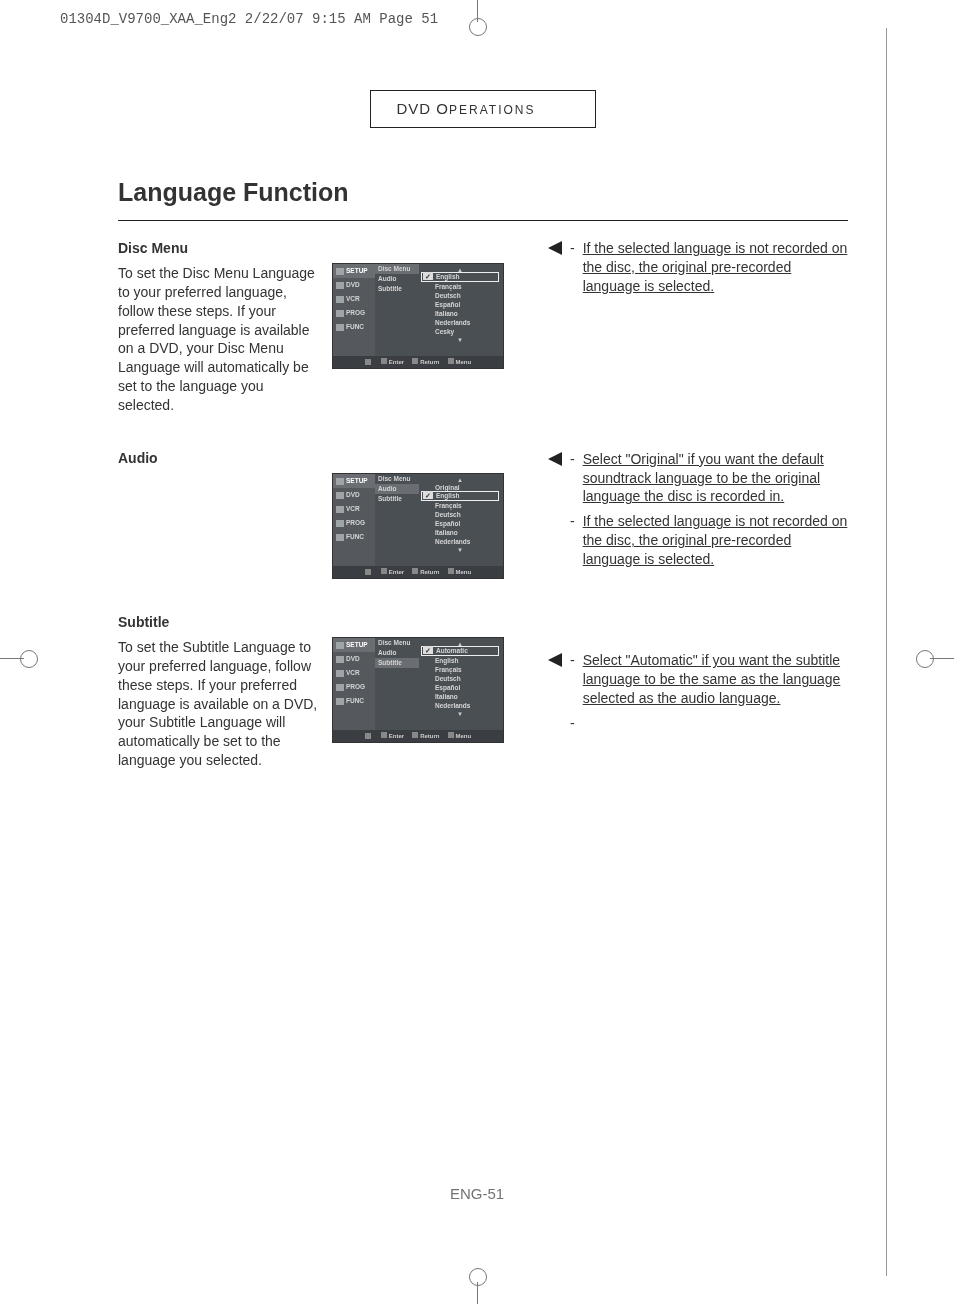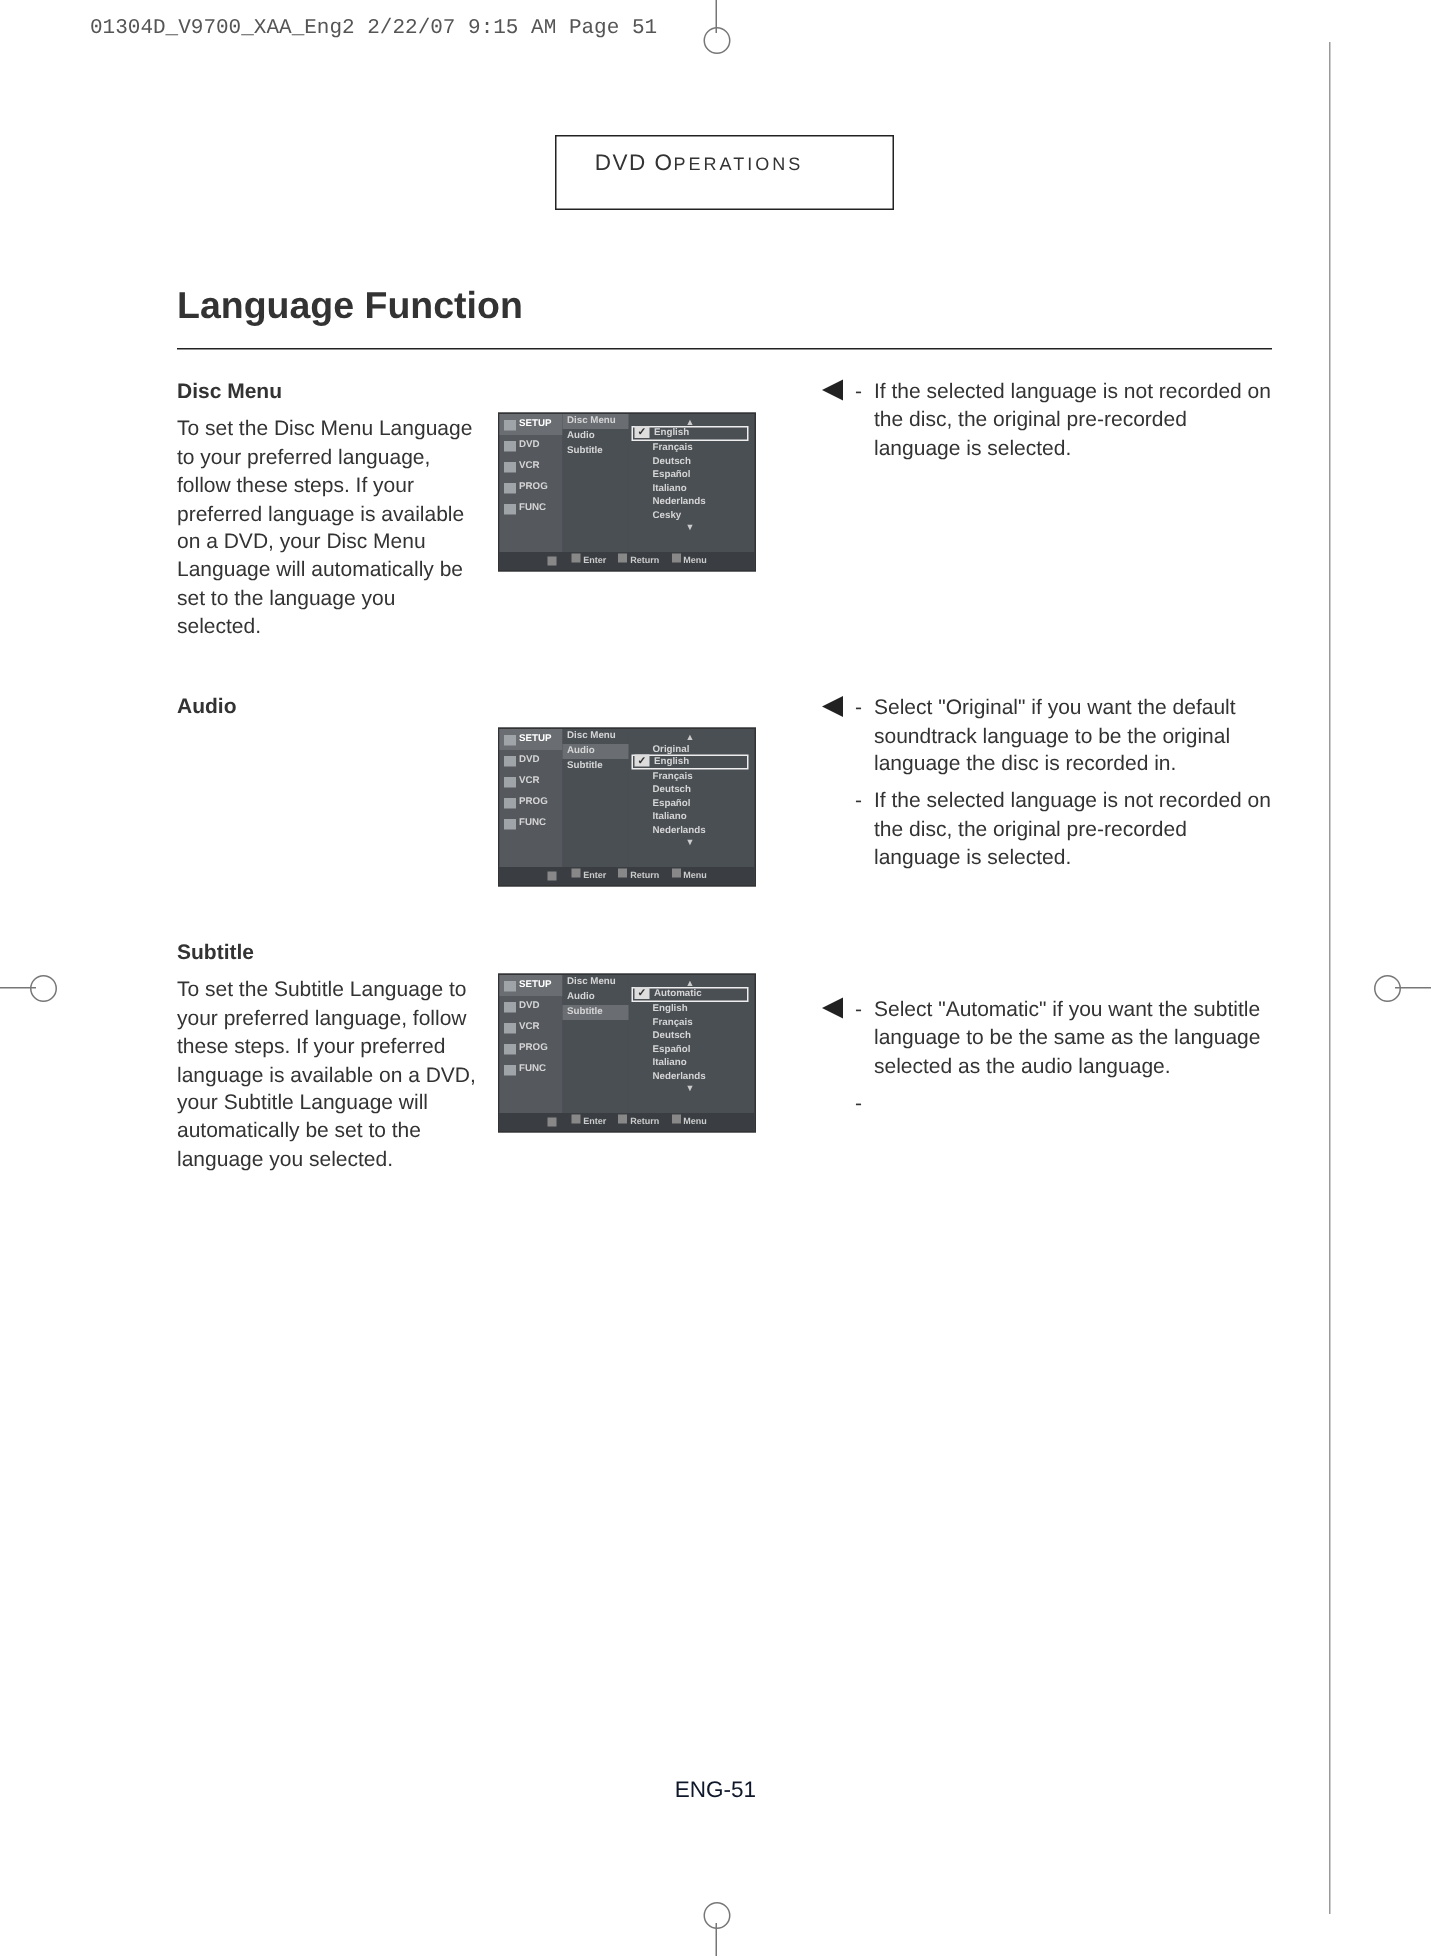--- a/index.html
+++ b/index.html
@@ -116,21 +116,21 @@
 .page {
   position: absolute;
   left: 118px;
   top: 90px;
   width: 730px;
 }
 
 .section-box {
   display: inline-block;
   border: 1px solid #222;
-  padding: 8px 60px 20px 26px;
+  padding: 8px 60px 8px 26px;
   letter-spacing: 1px;
 }
 .section-box .caps {
   font-size: 15px;
 }
 .section-box .sc {
   font-size: 12px;
   letter-spacing: 2px;
 }
 
@@ -178,21 +178,21 @@
 .tri {
   width: 0; height: 0;
   border-top: 7px solid transparent;
   border-bottom: 7px solid transparent;
   border-right: 14px solid #222;
   flex-shrink: 0;
   margin-top: 2px;
 }
 .tri.blank { border-right-color: transparent; }
 .dash { flex-shrink: 0; margin: 0 2px; }
-.note-text { flex: 1; }
+.note-text { flex: 1; text-decoration: underline; }
 
 
 .osd {
   width: 170px;
   background: #4a4f54;
   border: 1px solid #333;
   font-size: 6.5px;
   color: #d5d5d5;
   font-family: Arial, sans-serif;
   font-weight: bold;
@@ -286,21 +286,21 @@
   margin-right: 2px;
 }
 
 .page-num {
   position: absolute;
   bottom: 100px;
   left: 0;
   right: 0;
   text-align: center;
   font-size: 15px;
-  color: #0f172a;
+  color: #737373;
 }
 </style>
 </head>
 <body>
 
 <div class="crop-header">01304D_V9700_XAA_Eng2  2/22/07  9:15 AM  Page 51</div>
 <div class="crop-mark-top"></div>
 <div class="crop-mark-bottom"></div>
 <div class="crop-mark-side left"></div>
 <div class="crop-mark-side right"></div>

